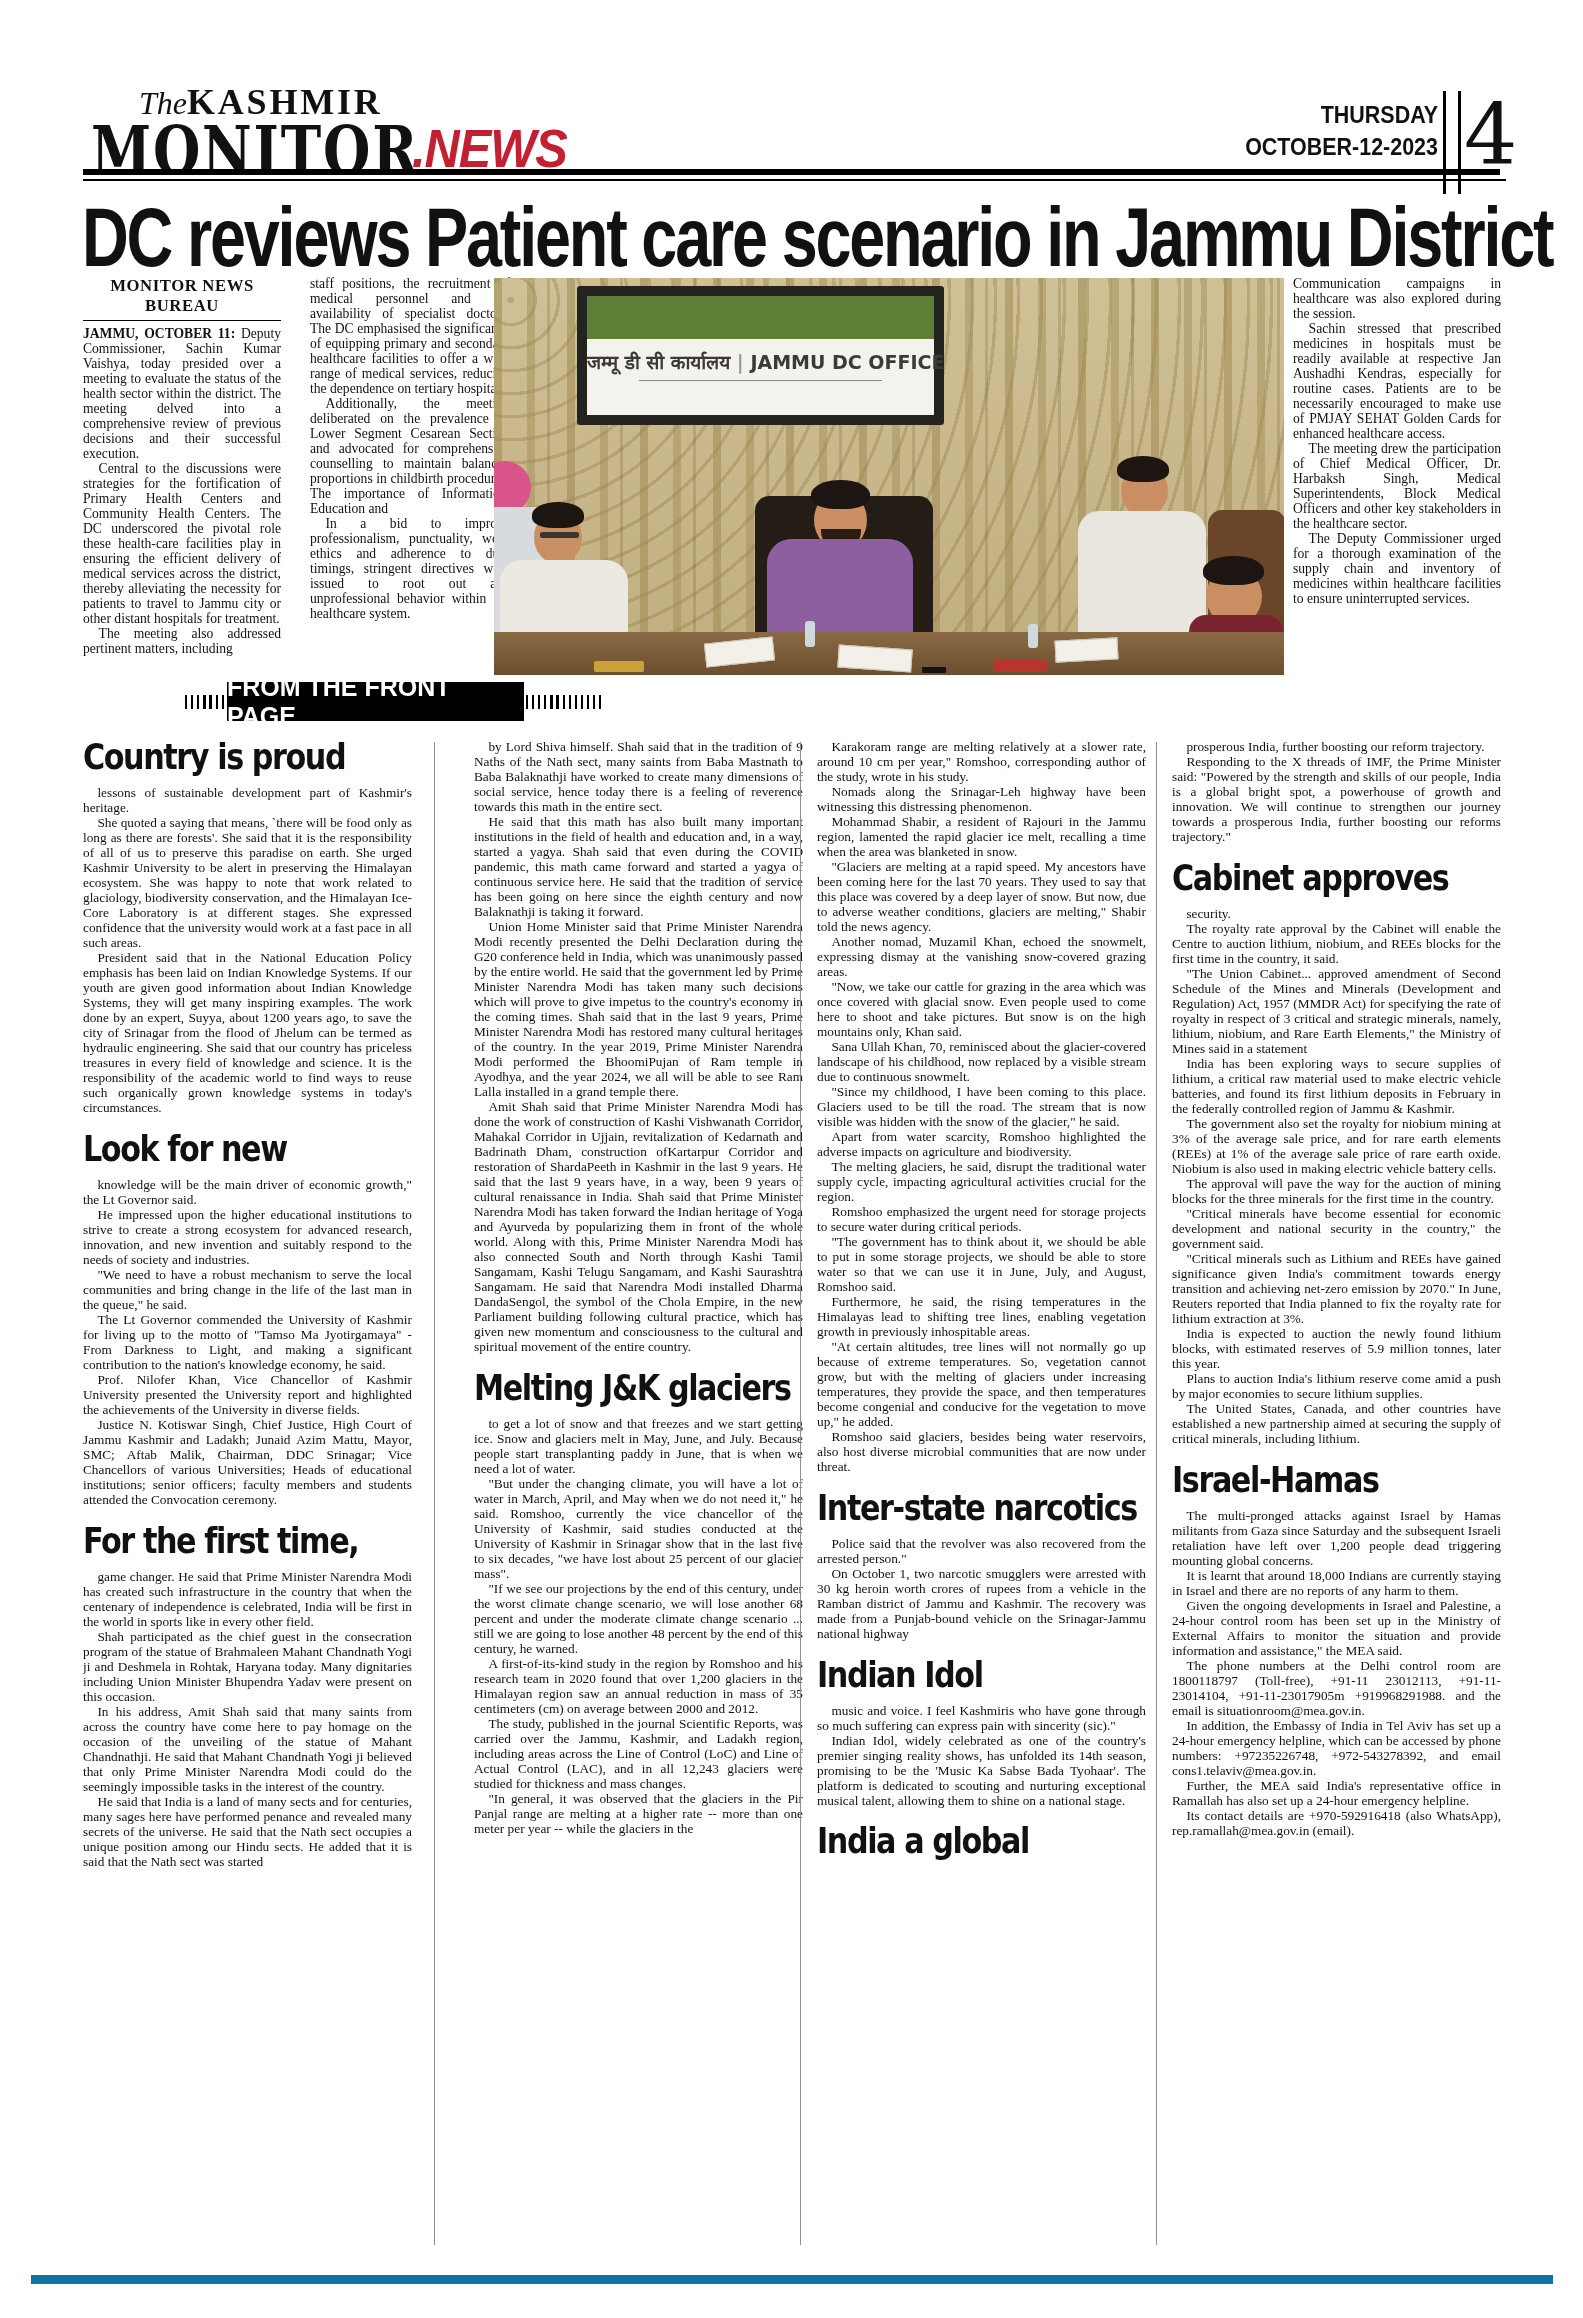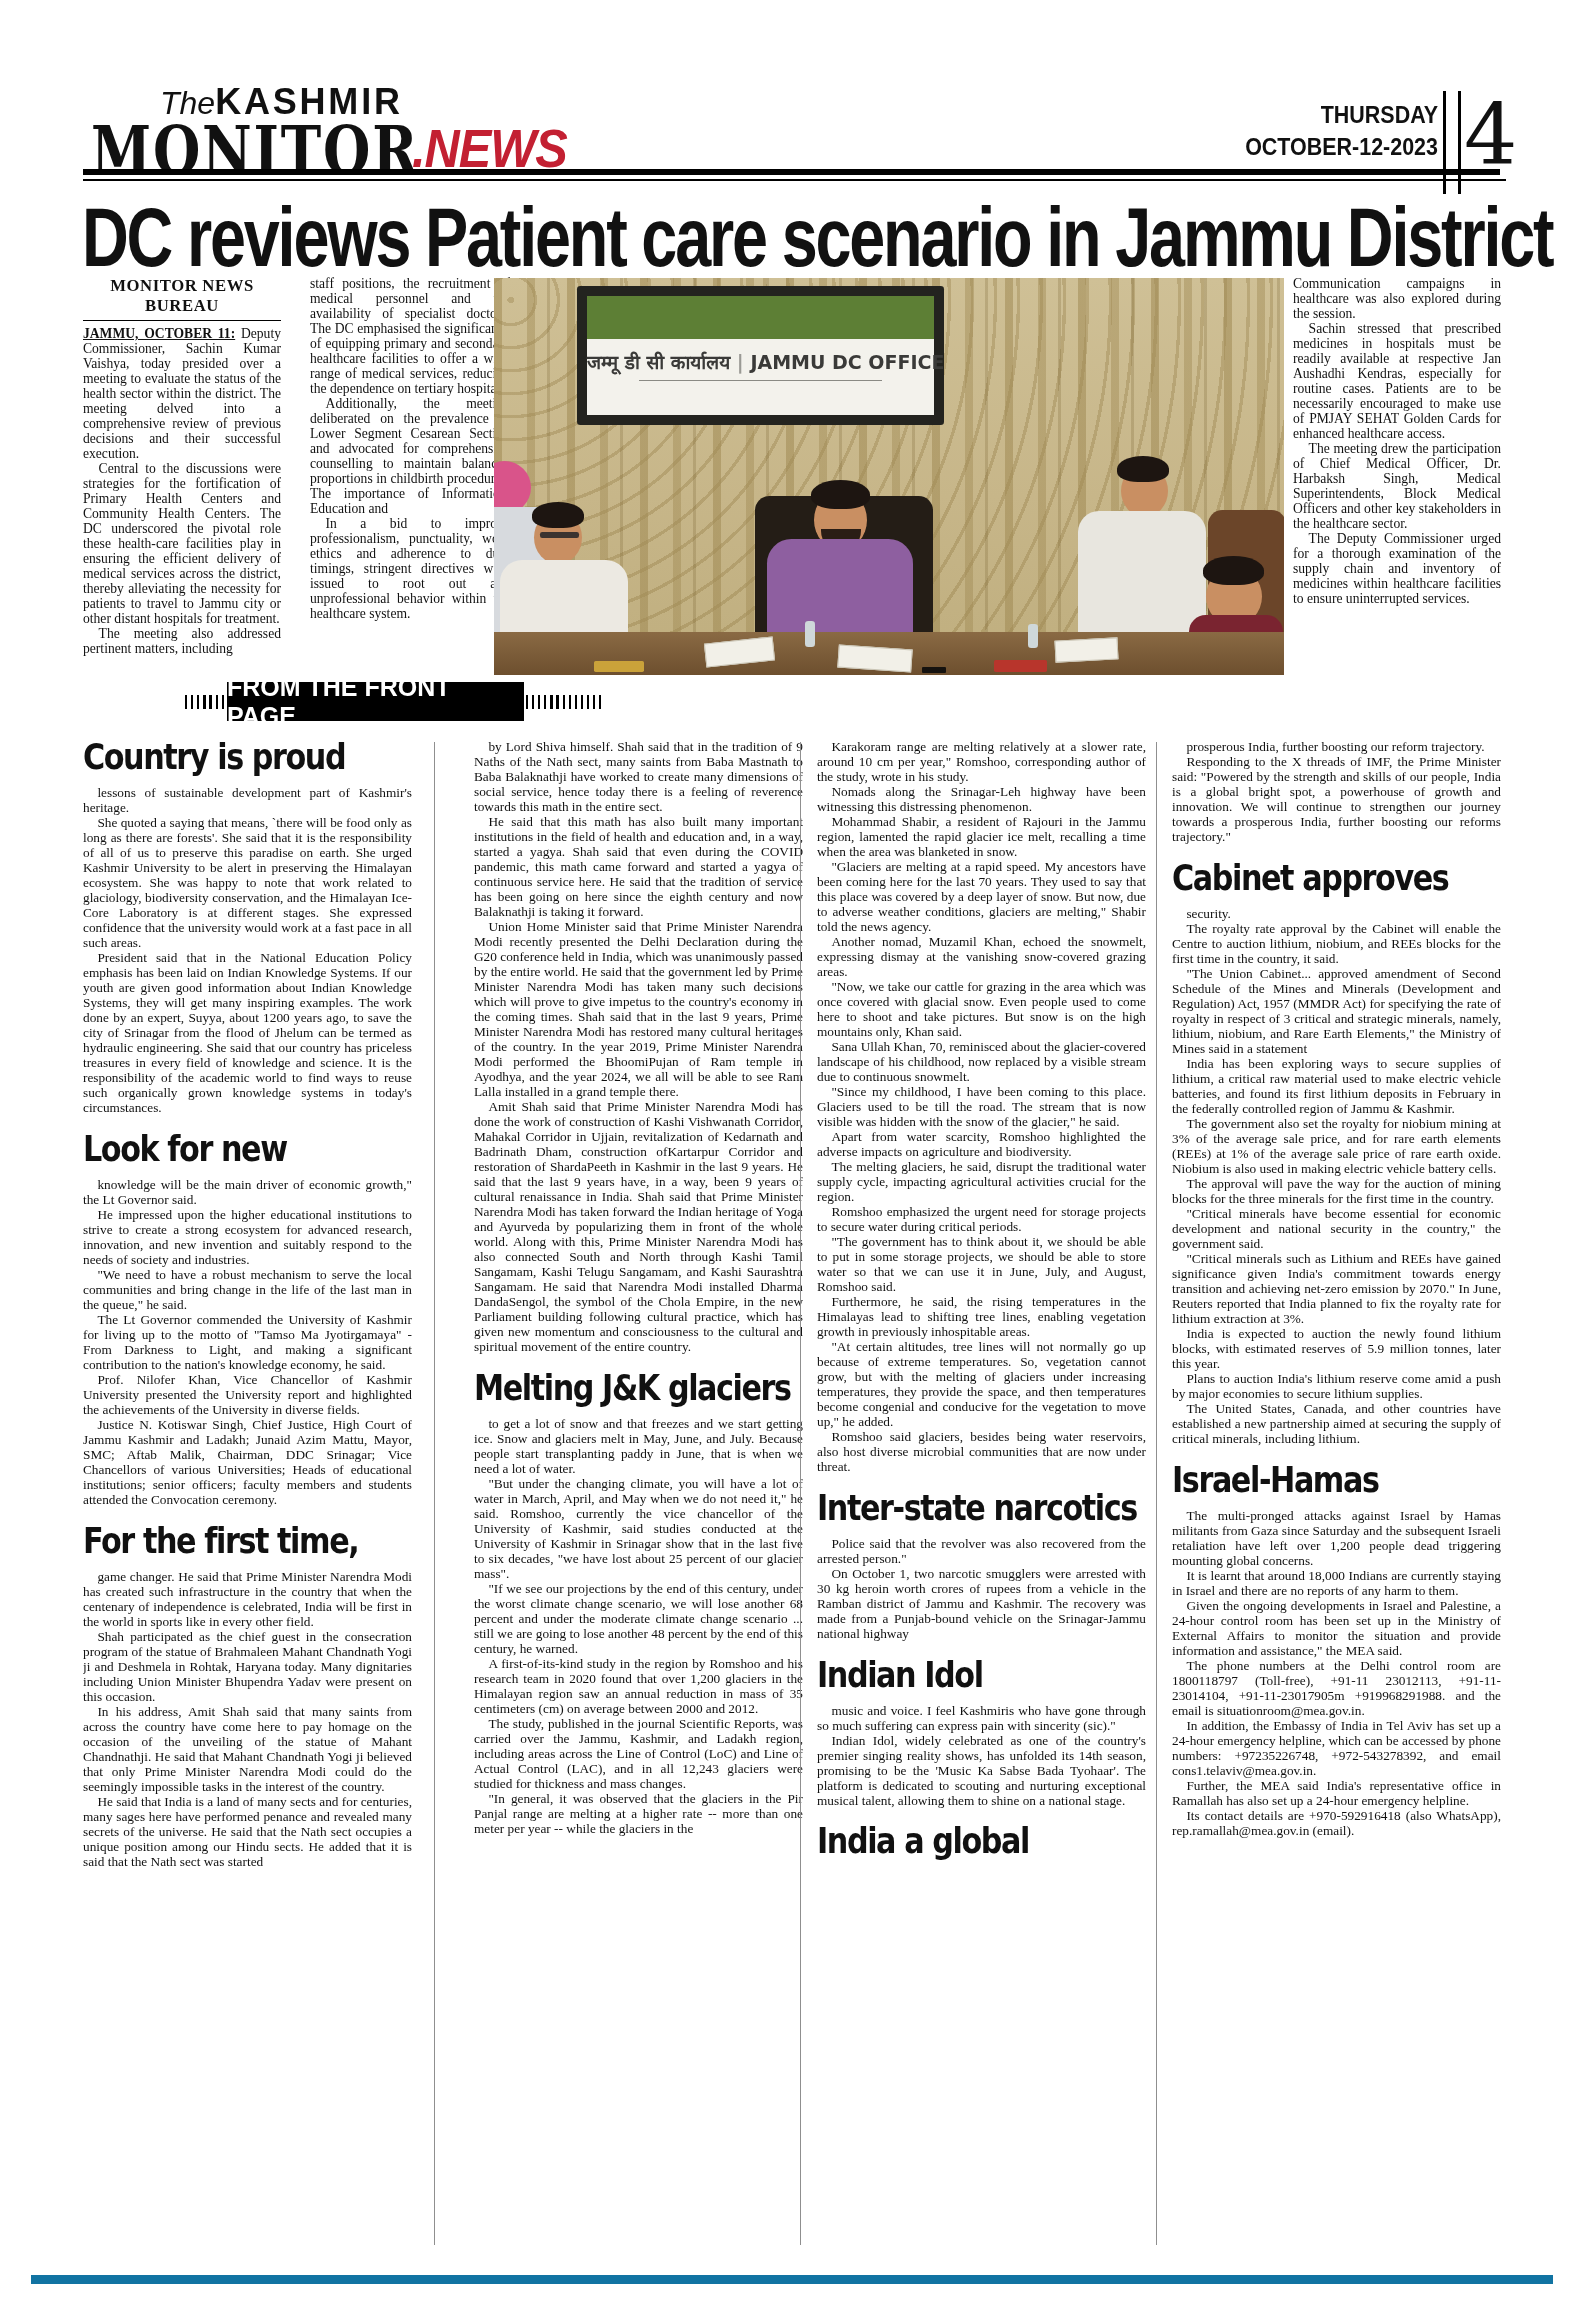--- a/index.html
+++ b/index.html
@@ -1,20 +1,20 @@
 <!DOCTYPE html>
 <html style="font-size:9px"><head>
 <meta charset="utf-8">
 <style>
   html,body{margin:0;padding:0;background:#e8e8e8;}
   .page{position:relative;width:1583px;height:2319px;background:#ffffff;overflow:hidden;
         font-family:"Liberation Serif",serif;color:#111;}
   
   .masthead{position:absolute;left:91px;top:81px;}
-  .mh-line1{font-family:Liberation Sans, sans-serif;white-space:nowrap;margin-left:69px;}
+  .mh-line1{font-family:Liberation Serif, serif;white-space:nowrap;margin-left:48px;}
   .mh-the{font-style:italic;font-size:32px;letter-spacing:0;}
   .mh-kashmir{font-size:36px;letter-spacing:2.8px;font-weight:600;}
   .mh-monitor{font-family:"DejaVu Serif",serif;font-size:68px;font-weight:700;letter-spacing:2.2px;
               line-height:0.9;transform:scaleX(0.80);transform-origin:left;margin-top:-3.3px;white-space:nowrap;}
   .mh-news{position:absolute;left:412px;top:118px;font-family:"Liberation Sans",sans-serif;
            font-style:italic;font-weight:900;font-size:53px;letter-spacing:-1.1px;
            transform:scaleX(0.92);transform-origin:left;white-space:nowrap;}
   .dateline-box{position:absolute;left:1194px;top:99px;width:244px;text-align:right;
                 font-family:"Liberation Sans",sans-serif;font-weight:900;font-size:24.4px;
                 line-height:1.3;transform:scaleX(0.88);transform-origin:right;white-space:nowrap;}
@@ -30,21 +30,21 @@
             transform:scaleX(0.78);transform-origin:left;}
   
   .lead-col{position:absolute;top:276px;overflow:hidden;}
   .colA{left:83px;width:198px;height:409px;}
   .colB{left:290px;width:200px;height:409px;margin-left:20px;}
   .colC{left:1293px;width:208px;height:409px;}
   .byline{font-weight:700;font-size:16.7px;text-align:center;letter-spacing:0.6px;
           border-bottom:1.7px solid #000;padding-bottom:3.9px;margin-bottom:5px;}
   .para{font-size:13.6px;line-height:15px;text-align:justify;margin:0;}
   .para.ind{text-indent:15.6px;}
-  .dateline{font-weight:700;text-decoration:underline;}
+  .dateline{font-weight:700;}
   
   .photo{position:absolute;left:494px;top:278px;width:790px;height:397px;overflow:hidden;
          background:
            repeating-linear-gradient(90deg, rgba(160,138,84,.55) 0 7.8px, rgba(160,138,84,0) 7.8px 33px,
              rgba(160,138,84,.45) 33px 41px, rgba(160,138,84,0) 41px 73px),
            repeating-radial-gradient(circle at 16.7px 22px, rgba(146,122,66,.35) 0 3.3px, rgba(146,122,66,0) 3.3px 23px),
            linear-gradient(180deg,#cfc096 0%,#c7b689 55%,#bfae7e 100%);}
   .ph-swirls{position:absolute;inset:0;background:
       repeating-linear-gradient(90deg, transparent 0 53px, rgba(120,98,48,.25) 53px 56px, transparent 56px 73px);}
   .sign{position:absolute;left:83px;top:7.8px;width:367px;height:139px;background:#23231f;

